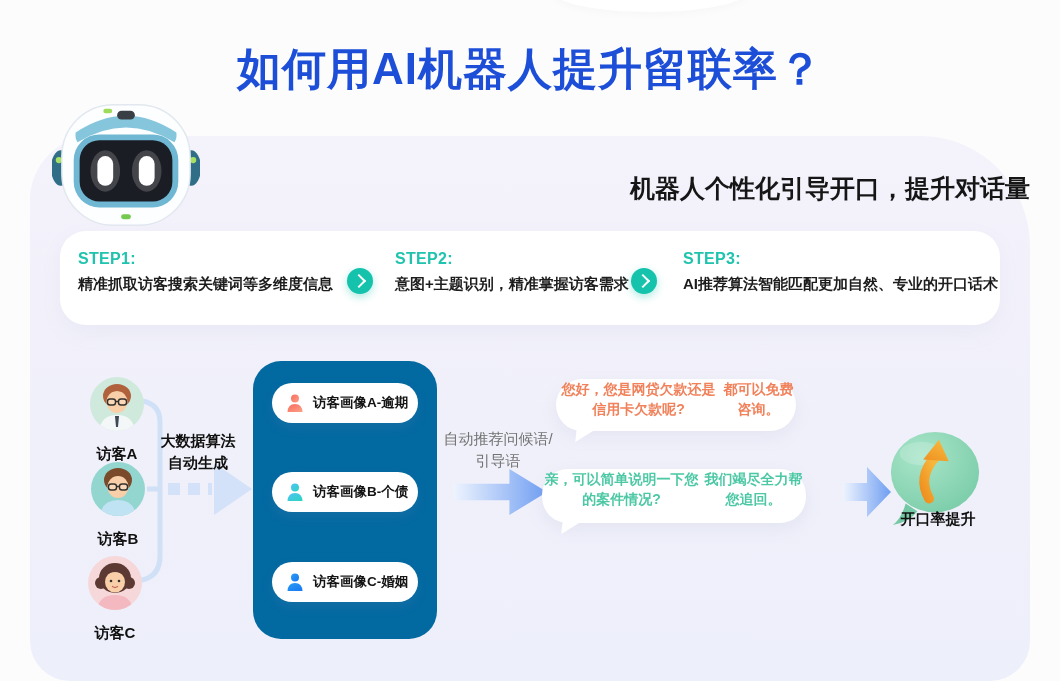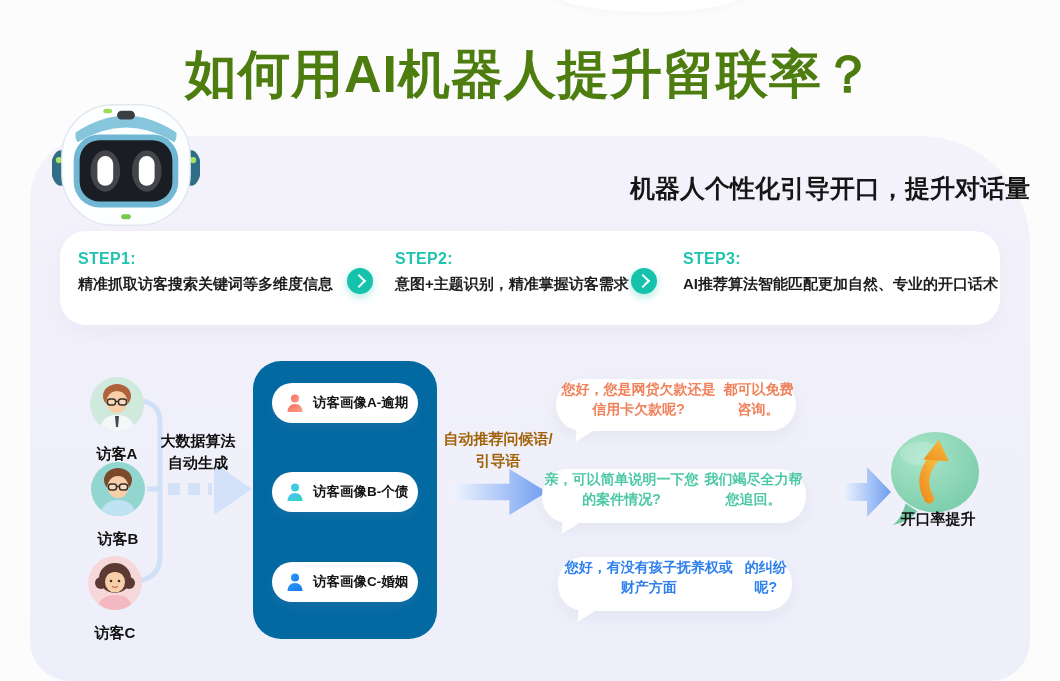--- a/index.html
+++ b/index.html
@@ -3,21 +3,21 @@
 <meta charset="utf-8">
 <style>
   html,body{margin:0;padding:0;background:#fcfcfd;}
   .canvas{position:relative;width:1060px;height:681px;overflow:hidden;
     font-family:"Liberation Sans","DejaVu Sans",sans-serif;background:#fcfcfd;}
 
   .top-blob{position:absolute;left:552px;top:-30px;width:196px;height:42px;
     background:#ffffff;border-radius:50%;box-shadow:0 3px 8px rgba(0,0,0,.025);}
 
   .page-title{position:absolute;left:0;top:40px;width:100%;text-align:center;
-    font-size:52px;font-weight:800;color:#4d7c0f;letter-spacing:1px;}
+    font-size:44px;font-weight:800;color:#1d4ed8;letter-spacing:1px;}
 
   .main-card{position:absolute;left:30px;top:136px;width:1000px;height:545px;
     background:linear-gradient(180deg,#f4f2fb 0%,#f0f0fa 55%,#edeffa 100%);
     border-radius:64px 110px 40px 40px;}
 
   .card-subtitle{position:absolute;left:30px;top:172px;width:1000px;text-align:right;
     font-size:25px;font-weight:700;color:#161616;}
 
   .robot{position:absolute;left:52px;top:96px;width:148px;height:138px;}
 
@@ -45,21 +45,21 @@
 
   .profiles-panel{position:absolute;left:253px;top:361px;width:184px;height:278px;
     background:#0369a1;border-radius:28px;}
   .profile-pill{position:absolute;left:19px;width:146px;height:40px;background:#fff;
     border-radius:20px;display:flex;align-items:center;gap:8px;padding-left:13px;
     box-sizing:border-box;box-shadow:0 5px 12px rgba(140,150,190,.12);}
   .pill-1{top:22px}.pill-2{top:111px}.pill-3{top:201px}
   .profile-pill .plabel{font-size:13.5px;font-weight:600;color:#141414;white-space:nowrap;}
 
   .recommend-label{position:absolute;left:438px;top:428px;width:120px;text-align:center;
-    font-size:15px;font-weight:700;color:#a16207;line-height:22px;}
+    font-size:15px;font-weight:400;color:#737373;line-height:22px;}
 
   .grad-arrow{position:absolute;background:linear-gradient(90deg,#eef4fe 0%,#a9c5f7 55%,#6f9ef2 100%);}
   .grad-arrow-1{left:453px;top:469px;width:94px;height:46px;
     clip-path:polygon(0 32%,60% 32%,60% 0,100% 50%,60% 100%,60% 68%,0 68%);}
   .grad-arrow-2{left:843px;top:467px;width:48px;height:50px;
     clip-path:polygon(0 32%,50% 32%,50% 0,100% 50%,50% 100%,50% 68%,0 68%);}
 
   .bubble{position:absolute;background:#fff;border-radius:26px;display:flex;flex-direction:row;
     justify-content:center;text-align:center;font-size:14px;font-weight:600;line-height:20px;
     box-shadow:0 6px 16px rgba(150,155,190,.12);}
@@ -254,24 +254,20 @@
   <div class="grad-arrow grad-arrow-1"></div>
 
   <div class="bubble bubble-1">
     <span>您好，您是网贷欠款还是信用卡欠款呢?</span>
     <span>都可以免费咨询。</span>
   </div>
   <div class="bubble bubble-2">
     <span>亲，可以简单说明一下您的案件情况?</span>
     <span>我们竭尽全力帮您追回。</span>
   </div>
-  <div class="bubble bubble-3">
-    <span>您好，有没有孩子抚养权或财产方面</span>
-    <span>的纠纷呢?</span>
-  </div>
 
   <div class="grad-arrow grad-arrow-2"></div>
 
   <svg class="result-icon" viewBox="0 0 100 102">
     <defs>
       <radialGradient id="mint" cx="0.35" cy="0.3" r="0.9">
         <stop offset="0" stop-color="#a9e5c9"></stop>
           <stop offset="1" stop-color="#74c9a4"></stop>
       </radialGradient>
       <linearGradient id="org" x1="0" y1="1" x2="0.6" y2="0">

